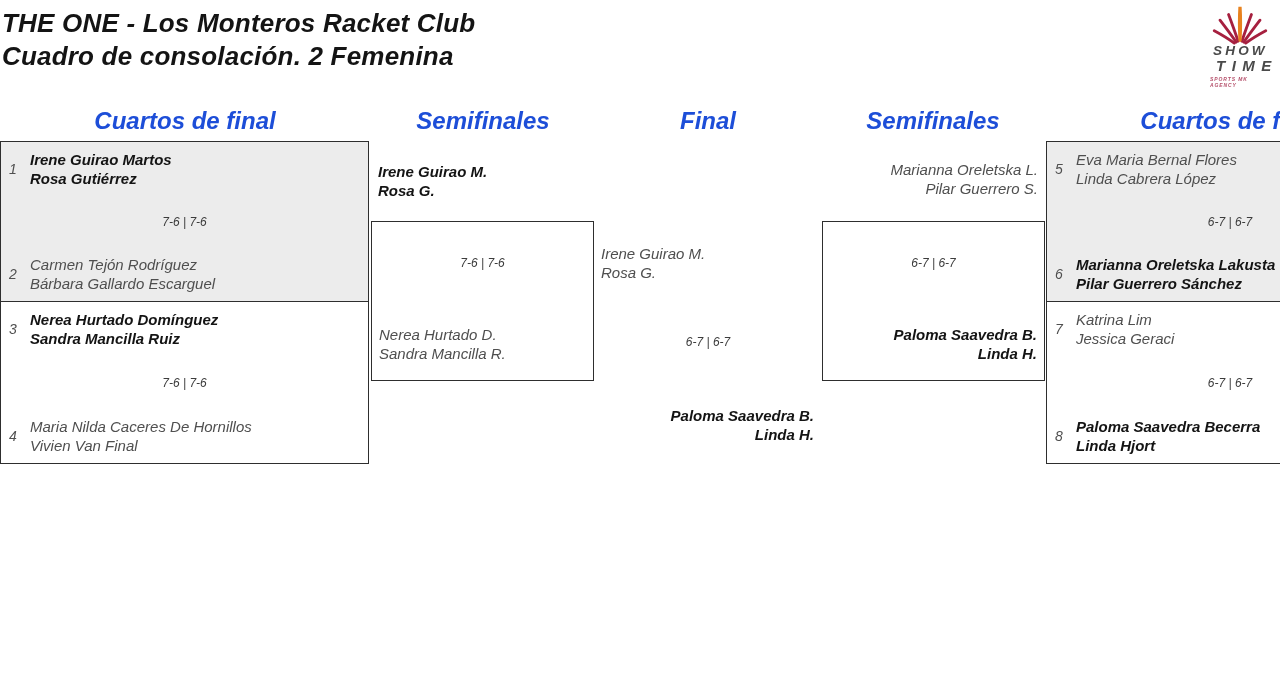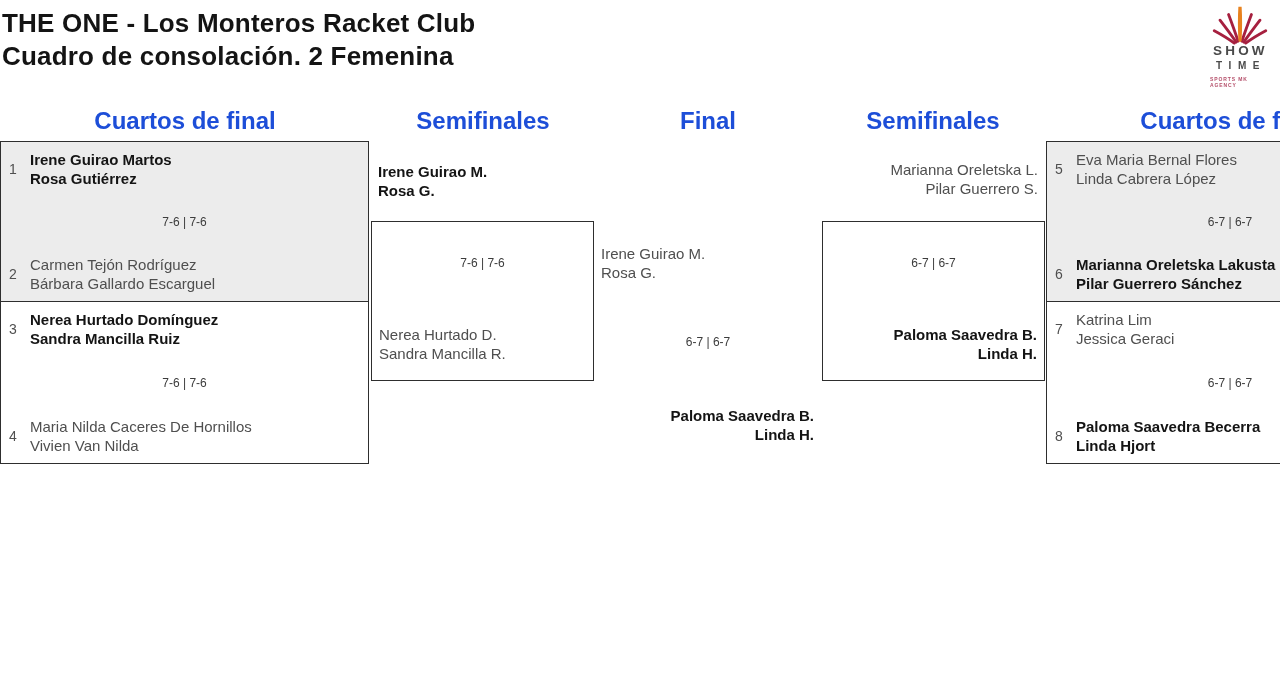--- a/index.html
+++ b/index.html
@@ -1,30 +1,30 @@
 <!DOCTYPE html>
 <html><head>
 <meta charset="utf-8">
 <style>
   html,body{margin:0;padding:0;background:#ffffff;}
   body{width:1280px;height:697px;overflow:hidden;position:relative;
        font-family:"Liberation Sans","DejaVu Sans",sans-serif;color:#141414;}
-  .page{position:absolute;inset:0;width:1280px;height:657px;}
+  .page{position:absolute;inset:0;width:1280px;height:657px;font-style:italic;}
 
   
   .title{position:absolute;left:2px;top:7px;font-size:26px;line-height:33px;
          font-weight:700;color:#141414;letter-spacing:0.2px;}
   .title .tline{display:block;}
 
   
   .logo{position:absolute;left:1210px;top:5px;width:60px;}
   .logo svg{display:block;margin:0 auto;}
   .logo-show{font-size:13.5px;font-weight:700;letter-spacing:3.2px;padding-left:3px;
              color:#4a4a4a;line-height:15px;margin-top:-2px;}
-  .logo-time{font-size:10px;font-weight:700;letter-spacing:6.5px;padding-left:6px;
+  .logo-time{font-size:15px;font-weight:700;letter-spacing:6.5px;padding-left:6px;
              color:#4a4a4a;line-height:15px;}
   .logo-tag{font-size:5px;font-weight:700;letter-spacing:0.9px;color:#b5506b;margin-top:3px;}
 
   
   .round-h{position:absolute;top:107px;transform:translateX(-50%);white-space:nowrap;
            font-size:24px;font-weight:700;color:#1d4ed8;}
   .rh-1{left:185px;} .rh-2{left:483px;} .rh-3{left:708px;} .rh-4{left:933px;} .rh-5{left:1231px;}
 
   
   .box{position:absolute;background:#ffffff;border:1.5px solid #2e2e2e;box-sizing:border-box;}
@@ -115,21 +115,21 @@
       <span class="players winner">
         <span class="p">Nerea Hurtado Domínguez</span>
         <span class="p">Sandra Mancilla Ruiz</span>
       </span>
     </div>
     <div class="score">7-6 | 7-6</div>
     <div class="team-row">
       <span class="seed">4</span>
       <span class="players loser">
         <span class="p">Maria Nilda Caceres De Hornillos</span>
-        <span class="p">Vivien Van Nilda</span>
+        <span class="p">Vivien Van Final</span>
       </span>
     </div>
   </div>
 
   <div class="sf-label sf-label-l players winner">
     <span class="p">Irene Guirao M.</span>
     <span class="p">Rosa G.</span>
   </div>
   <div class="box sf-box sf-l">
     <div class="score sf-score">7-6 | 7-6</div>

